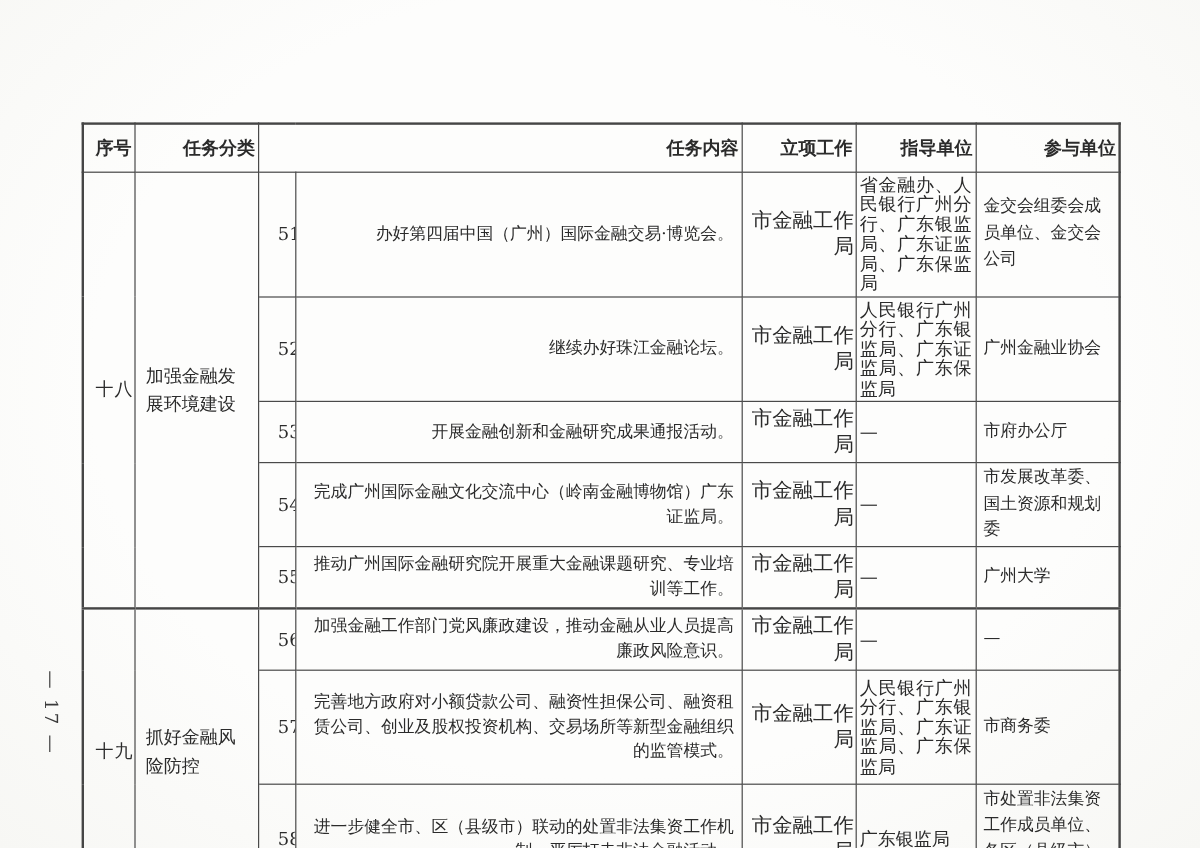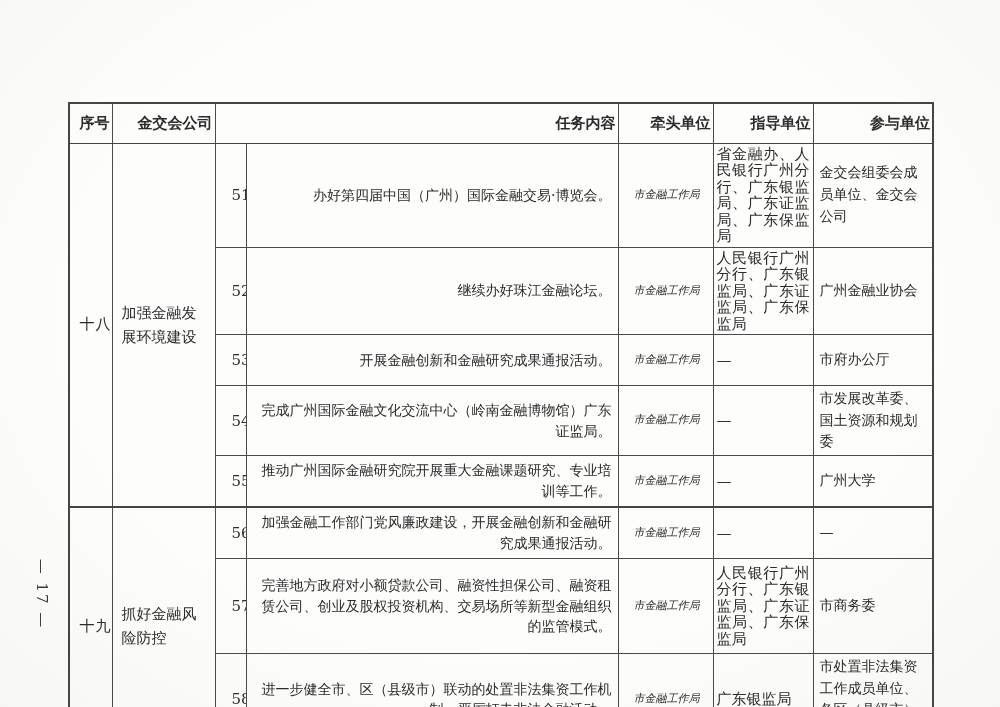--- a/index.html
+++ b/index.html
@@ -75,25 +75,24 @@
     font-size: 15px;
     padding: 16px;
   }
   td.content {
     text-align: right;
     padding: 3px 6px 3px 8px;
     font-size: 14px;
     line-height: 1.48;
   }
   td.lead {
-    text-align: center;
+    text-align: right;
     padding: 2px 1px 2px 3px;
-    font-size: 11px;
+    font-size: 17px;
     line-height: 1.3;
-    font-style: italic;
   }
   td.guide {
     text-align: justify;
     padding: 2px 3px;
     font-size: 15px;
     line-height: 1.1;
   }
   td.part {
     text-align: left;
     padding: 2px 4px 2px 6px;
@@ -124,23 +123,23 @@
     <col style="width:31px">
     <col style="width:372px">
     <col style="width:95px">
     <col style="width:100px">
     <col style="width:120px">
   </colgroup>
 
   <tbody>
       <tr class="header-row" style="height:40px">
     <th>序号</th>
-    <th>金交会公司</th>
+    <th>任务分类</th>
     <th colspan="2">任务内容</th>
-    <th>牵头单位</th>
+    <th>立项工作</th>
     <th>指导单位</th>
     <th>参与单位</th>
   </tr>
 
   <tr style="height:93px">
     <td class="gno" rowspan="5">十八</td>
     <td class="gcat" rowspan="5">加强金融发展环境建设</td>
     <td class="no">51</td>
     <td class="content">办好第四届中国（广州）国际金融交易·博览会。</td>
     <td class="lead">市金融工作局</td>
@@ -177,21 +176,21 @@
     <td class="content">推动广州国际金融研究院开展重大金融课题研究、专业培训等工作。</td>
     <td class="lead">市金融工作局</td>
     <td class="guide">—</td>
     <td class="part">广州大学</td>
   </tr>
 
   <tr class="group-divider" style="height:49px">
     <td class="gno" rowspan="3">十九</td>
     <td class="gcat" rowspan="3">抓好金融风险防控</td>
     <td class="no">56</td>
-    <td class="content">加强金融工作部门党风廉政建设，开展金融创新和金融研究成果通报活动。</td>
+    <td class="content">加强金融工作部门党风廉政建设，推动金融从业人员提高廉政风险意识。</td>
     <td class="lead">市金融工作局</td>
     <td class="guide">—</td>
     <td class="part">—</td>
   </tr>
 
   <tr style="height:95px">
     <td class="no">57</td>
     <td class="content">完善地方政府对小额贷款公司、融资性担保公司、融资租赁公司、创业及股权投资机构、交易场所等新型金融组织的监管模式。</td>
     <td class="lead">市金融工作局</td>
     <td class="guide">人民银行广州分行、广东银监局、广东证监局、广东保监局</td>

